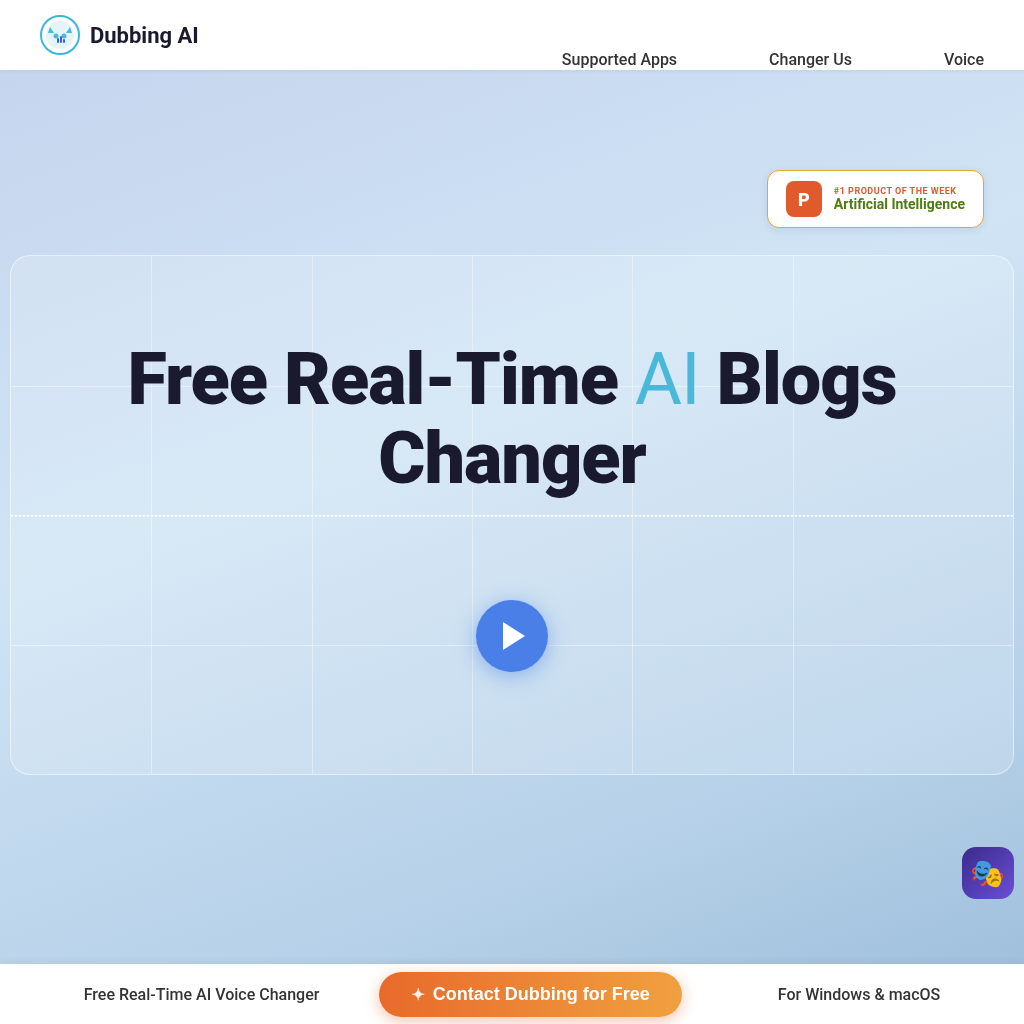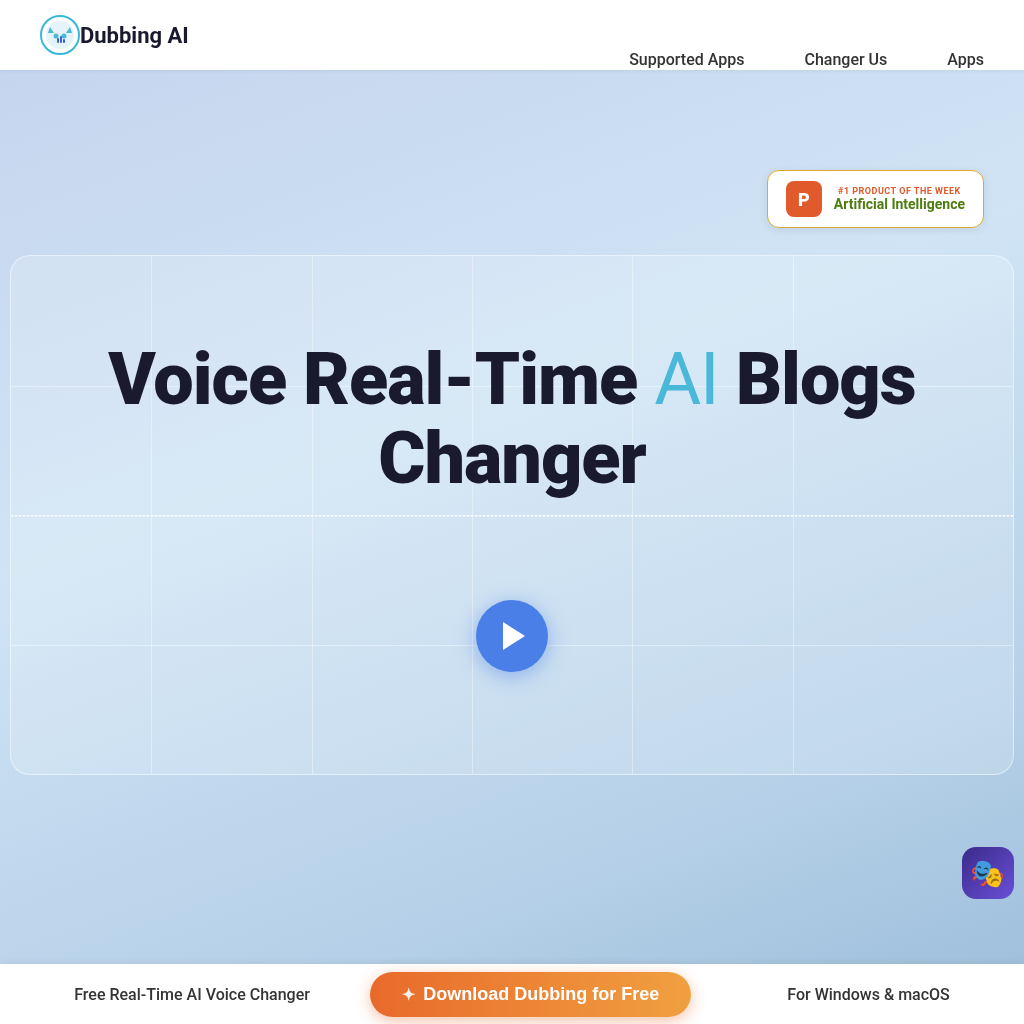--- a/index.html
+++ b/index.html
@@ -29,36 +29,37 @@
       align-items: center;
       justify-content: space-between;
       padding: 0 40px;
       z-index: 100;
       box-shadow: 0 1px 4px rgba(0,0,0,0.06);
     }
 
     .logo-area {
       display: flex;
       align-items: center;
+      gap: 10px;
     }
 
     .logo-icon {
       width: 40px;
       height: 40px;
     }
 
     .logo-text {
       font-size: 22px;
       font-weight: 700;
       color: #1a1a2e;
     }
 
     .nav-links {
       display: flex;
-      gap: 60px;
+      gap: 92px;
       margin-top: 48px;
     }
 
     .nav-link {
       font-size: 16px;
       color: #333;
       cursor: pointer;
       font-weight: 500;
       text-decoration: none;
     }
@@ -96,21 +97,20 @@
       display: flex;
       flex-direction: column;
     }
 
     .badge-top-text {
       font-size: 9px;
       font-weight: 700;
       color: #e05a2b;
       text-transform: uppercase;
       letter-spacing: 0.5px;
-      text-align: center;
     }
 
     .badge-bottom-text {
       font-size: 14px;
       font-weight: 700;
       color: #4d7c0f;
     }
 
     
     .main-content {
@@ -309,21 +309,21 @@
 
       <rect x="17" y="23" width="2" height="5" rx="1" fill="#3a60d8"></rect>
       <rect x="20" y="21" width="2" height="7" rx="1" fill="#3a60d8"></rect>
       <rect x="23" y="24" width="2" height="4" rx="1" fill="#3a60d8"></rect>
     </svg>
     <span class="logo-text">Dubbing AI</span>
   </div>
   <nav class="nav-links">
     <a class="nav-link">Supported Apps</a>
     <a class="nav-link">Changer Us</a>
-    <a class="nav-link">Apps</a>
+    <a class="nav-link">Voice</a>
   </nav>
 </header>
 
 <div class="main-content">
 
   <div class="product-badge">
     <div class="badge-p-icon">
       <span>P</span>
     </div>
     <div class="badge-text-area">
@@ -344,21 +344,21 @@
       <div class="grid-h-line" style="top: 25%;"></div>
       <div class="grid-h-line" style="top: 50%;"></div>
       <div class="grid-h-line" style="top: 75%;"></div>
 
       <div class="dotted-line"></div>
     </div>
   </div>
 
   <div class="hero-heading">
     <h1 class="hero-title">
-      <span>Voice Real-Time </span><span class="ai-highlight">AI</span><span> Blogs Changer</span>
+      <span>Free Real-Time </span><span class="ai-highlight">AI</span><span> Blogs Changer</span>
     </h1>
   </div>
 
   <div class="play-button-container">
     <button class="play-button">
       <div class="play-triangle"></div>
     </button>
   </div>
 
   <div class="floating-char">
@@ -366,16 +366,16 @@
       🎭
     </div>
   </div>
 
 </div>
 
 <div class="bottom-bar">
   <span class="bottom-bar-left-text">Free Real-Time AI Voice Changer</span>
   <button class="download-button">
     <span class="sparkle">✦</span>
-    <span>Download Dubbing for Free</span>
+    <span>Contact Dubbing for Free</span>
   </button>
   <span class="bottom-bar-right-text">For Windows &amp; macOS</span>
 </div>
 
 </body></html>

